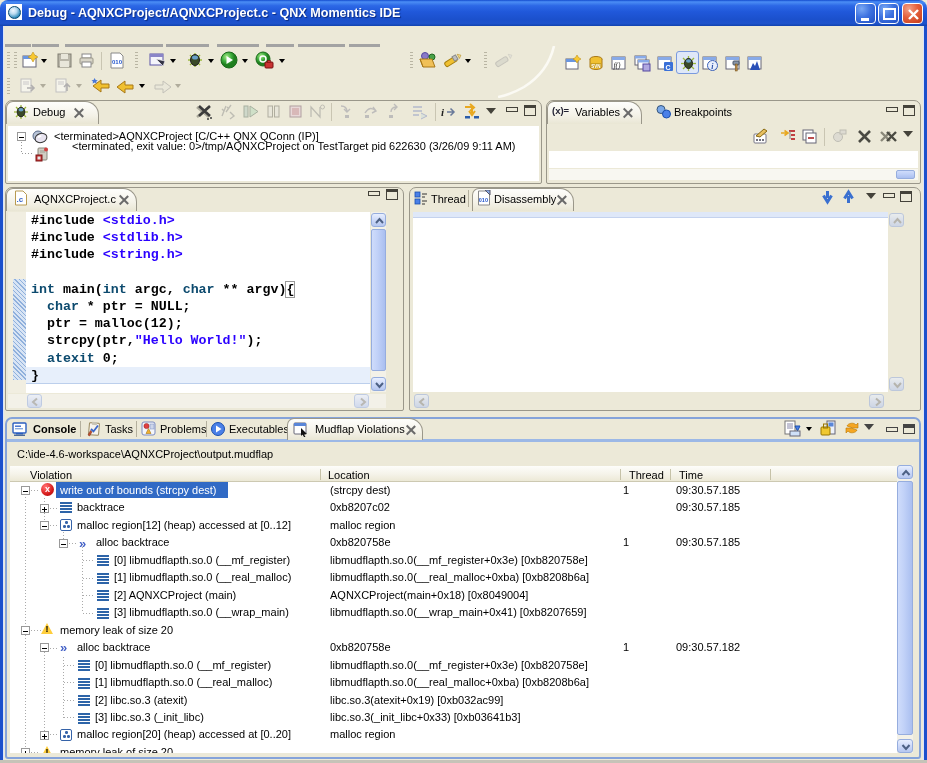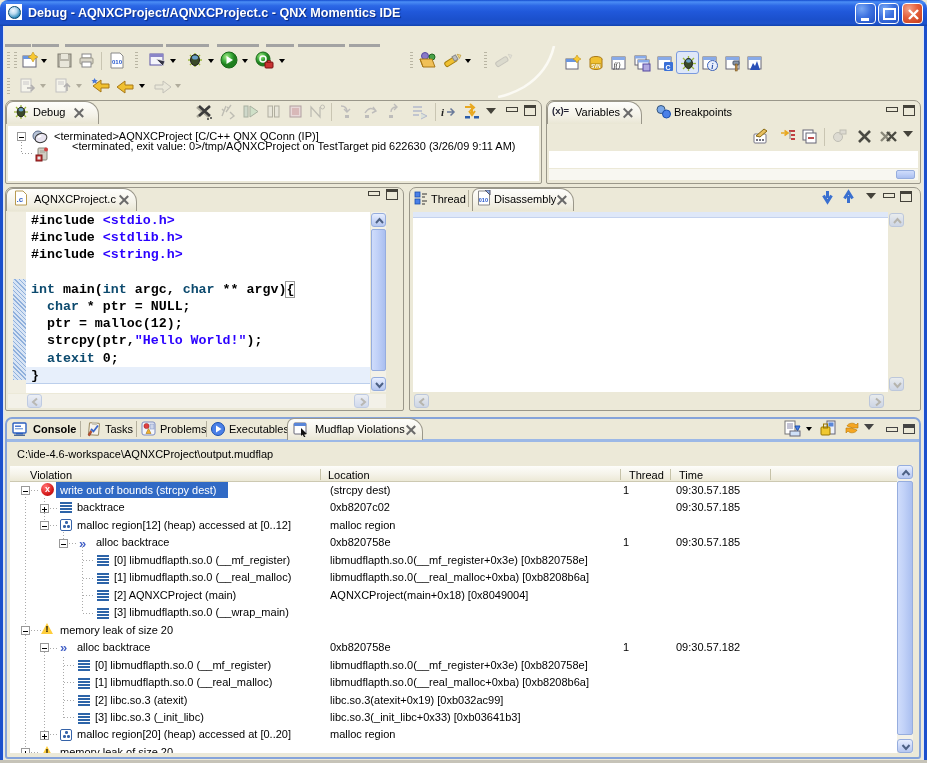--- a/index.html
+++ b/index.html
@@ -755,20 +755,21 @@
  <div class="abs i-lines" style="left:87px;top:91px"></div>
  <div class="abs trow" style="left:104px;top:89px">[1] libmudflapth.so.0 (__real_malloc)</div>
  <div class="abs trow" style="left:320px;top:89px">libmudflapth.so.0(__real_malloc+0xba) [0xb8208b6a]</div>
 
  <div class="abs i-lines" style="left:87px;top:108px"></div>
  <div class="abs trow" style="left:104px;top:107px">[2] AQNXCProject (main)</div>
  <div class="abs trow" style="left:320px;top:107px">AQNXCProject(main+0x18) [0x8049004]</div>
 
  <div class="abs i-lines" style="left:87px;top:126px"></div>
  <div class="abs trow" style="left:104px;top:124px">[3] libmudflapth.so.0 (__wrap_main)</div>
+ <div class="abs trow" style="left:320px;top:124px">libmudflapth.so.0(__wrap_main+0x41) [0xb8207659]</div>
 
  <div class="abs exp" style="left:11px;top:144px"></div>
  <div class="abs i-warn" style="left:31px;top:141px"></div>
  <div class="abs trow" style="left:50px;top:142px">memory leak of size 20</div>
 
  <div class="abs exp" style="left:30px;top:161px"></div>
  <div class="abs i-arr" style="left:50px;top:161px">»</div>
  <div class="abs trow" style="left:67px;top:159px">alloc backtrace</div>
  <div class="abs trow" style="left:320px;top:159px">0xb820758e</div>
  <div class="abs trow" style="left:613px;top:159px">1</div>

